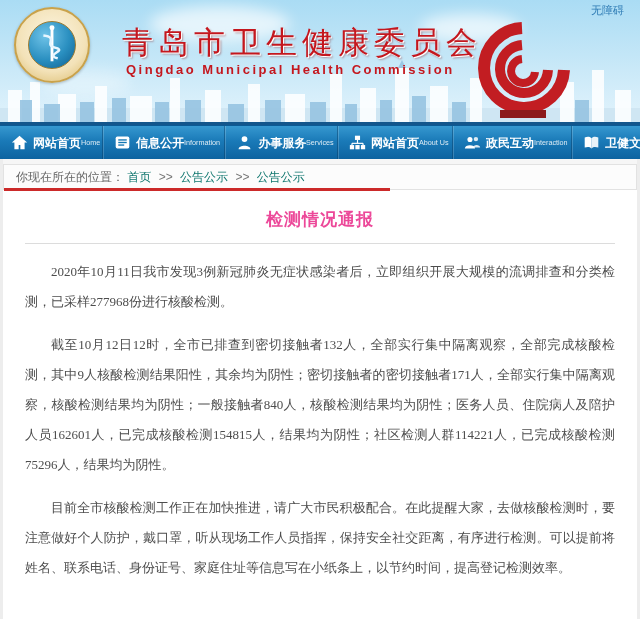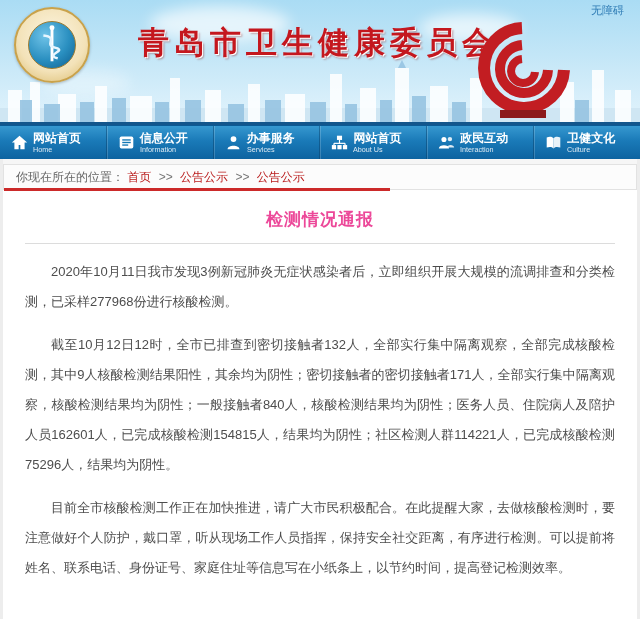--- a/index.html
+++ b/index.html
@@ -15,51 +15,51 @@
   .cloud.c3 { width:90px; height:26px; left:40px; top:70px; opacity:.5; }
   .skyline { position:absolute; left:0; bottom:0; width:100%; height:62px; }
   .a11y { position:absolute; top:3px; right:16px; font-size:11px; color:#2f7cb5; cursor:pointer; }
 
   .emblem { position:absolute; left:14px; top:7px; width:76px; height:76px; border-radius:50%;
             background:radial-gradient(circle at 50% 40%, #fdf6e3 0%, #f3e2b8 60%, #d9b96a 100%);
             border:2px solid #c9a24b; box-shadow:0 1px 3px rgba(0,0,0,.25); }
   .emblem-inner { position:absolute; left:12px; top:12px; width:48px; height:48px; border-radius:50%;
             background:radial-gradient(circle at 35% 30%, #6fc3e8 0%, #2a8fc0 55%, #0c5d8f 100%);
             border:1px solid #9a7b33; }
-  .title-zh { position:absolute; left:122px; top:22px; font-size:31px; font-weight:bold; color:#c4171e; letter-spacing:5px;
-              text-shadow:1px 1px 0 #ffffff, 2px 2px 2px rgba(120,0,0,.35); white-space:nowrap;margin-left:16px; }
+  .title-zh { position:absolute; left:122px; top:22px; font-size:31px; font-weight:normal; color:#c4171e; letter-spacing:5px;
+              text-shadow:1px 1px 0 #ffffff, 2px 2px 2px rgba(120,0,0,.35); white-space:nowrap; }
   .title-en { position:absolute; left:126px; top:62px; font-size:13px; font-weight:bold; color:#c4171e; letter-spacing:2.5px; white-space:nowrap; }
 
   .sculpture { position:absolute; right:70px; top:18px; }
 
   
   .nav { height:34px; display:flex; background:linear-gradient(180deg,#3698d0 0%,#1a7ab8 45%,#0d63a0 100%);
          border-top:1px solid #0b5a95; }
   .nav-item { flex:1 1 0; display:flex; align-items:center; justify-content:flex-start; padding-left:11px; cursor:pointer; position:relative; }
   .nav-item + .nav-item { border-left:1px solid rgba(8,60,100,.45); box-shadow:inset 1px 0 0 rgba(255,255,255,.18); }
   .nav-icon { width:17px; height:17px; margin-right:5px; flex:none; }
-  .nav-text { display:flex; flex-direction:column; line-height:1; }
+  .nav-text { display:flex; flex-direction:row; line-height:1; }
   .nav-zh { font-size:12px; font-weight:bold; color:#ffffff; white-space:nowrap; }
   .nav-en { font-size:8px; color:rgba(255,255,255,.85); margin-top:2px; white-space:nowrap; transform:scale(.9); transform-origin:left; }
 
   
   .page-body { background:#fff; border-left:3px solid #ededed; border-right:3px solid #ededed; height:460px; }
   .crumb-wrap { position:relative; background:#f6f6f6; padding:5px 0 0 0; }
   .crumb-bar { position:relative; background:#fcfcfc; border:1px solid #e2e2e2; height:26px; line-height:24px;
                font-size:12px; color:#666; padding-left:12px; }
-  .crumb-bar a { color:#b91c1c; text-decoration:none; cursor:pointer; }
+  .crumb-bar a { color:#0f766e; text-decoration:none; cursor:pointer; }
   .crumb-sep { margin:0 4px; color:#777; }
   .crumb-red { position:absolute; left:0; bottom:-2px; width:61%; height:3px; background:#cc2a2a; }
 
   .content { padding:18px 22px 0 22px; }
   .art-title { text-align:center; font-size:17px; font-weight:bold; color:#ec4899; letter-spacing:1px; }
   .art-date { text-align:center; font-size:11px; color:#8a8a8a; margin-top:10px; }
   .art-divider { border-bottom:1px solid #dcdcdc; margin-top:12px; }
 
-  .art-body { font-family:Liberation Sans, sans-serif; }
+  .art-body { font-family:Liberation Serif, serif; }
   .art-body p { font-size:13px; line-height:30px; color:#4d4d4d; text-indent:2em; text-align:justify; margin-top:13px; }
 </style>
 </head>
 <body>
 
 <div class="page">
 
   <div class="banner">
     <div class="cloud c1"></div>
     <div class="cloud c2"></div>
@@ -109,20 +109,21 @@
       <div class="emblem-inner">
         <svg viewBox="0 0 48 48" width="46" height="46">
           <line x1="24" y1="7" x2="24" y2="41" stroke="#ffffff" stroke-width="3"></line>
           <circle cx="24" cy="6" r="2.6" fill="#ffffff"></circle>
           <path d="M15 14 C32 16 14 24 28 27 C40 30 16 34 30 38" stroke="#e8f6ff" stroke-width="2.6" fill="none"></path>
         </svg>
       </div>
     </div>
 
     <div class="title-zh">青岛市卫生健康委员会</div>
+    <div class="title-en">Qingdao Municipal Health Commission</div>
 
     <svg class="sculpture" width="100" height="104" viewBox="0 0 100 104">
       <path d="M52 10 A40 40 0 1 0 94 52" stroke="#c21d22" stroke-width="12" fill="none"></path>
       <path d="M52 27 A24 24 0 1 0 78 52" stroke="#c21d22" stroke-width="10" fill="none"></path>
       <path d="M52 41 A12 12 0 1 0 65 54" stroke="#c21d22" stroke-width="8" fill="none"></path>
       <rect x="30" y="92" width="46" height="8" fill="#8c1a1c"></rect>
     </svg>
 
     <div class="a11y">无障碍</div>
   </div>

